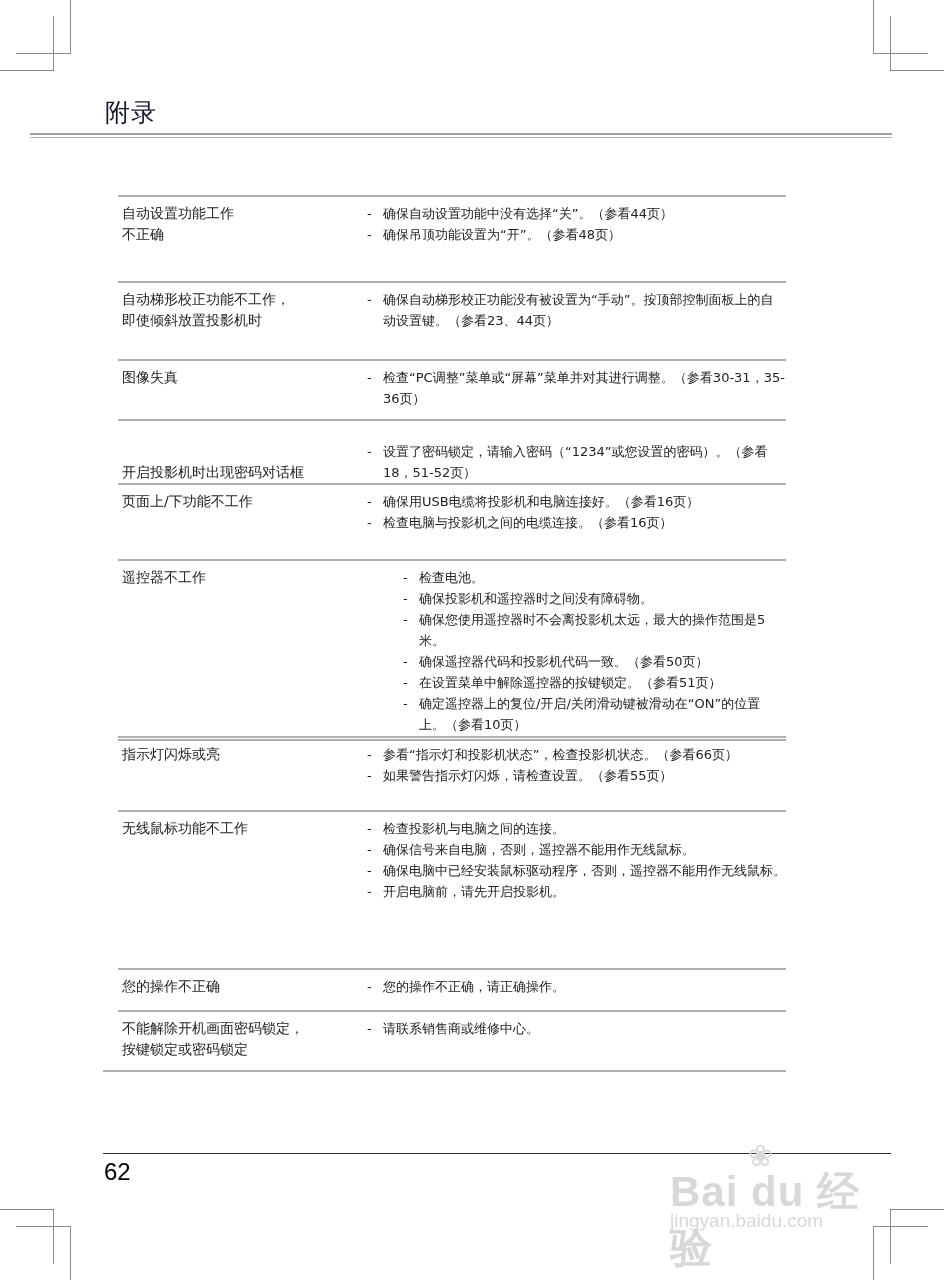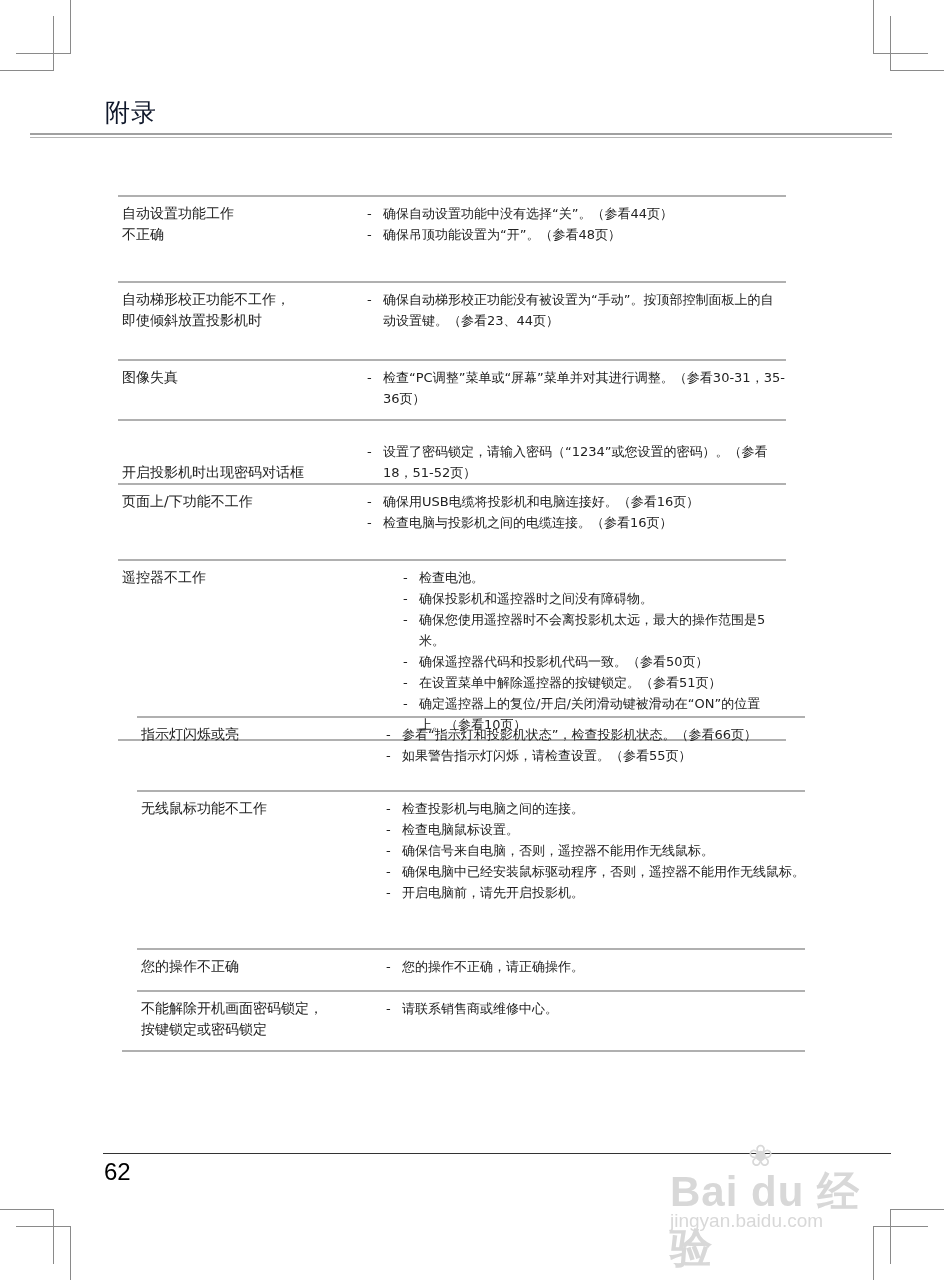--- a/index.html
+++ b/index.html
@@ -140,37 +140,36 @@
         <div class="sol"><span class="dash">-</span><span>确保投影机和遥控器时之间没有障碍物。</span></div>
         <div class="sol"><span class="dash">-</span><span>确保您使用遥控器时不会离投影机太远，最大的操作范围是5米。</span></div>
         <div class="sol"><span class="dash">-</span><span>确保遥控器代码和投影机代码一致。（参看50页）</span></div>
         <div class="sol"><span class="dash">-</span><span>在设置菜单中解除遥控器的按键锁定。（参看51页）</span></div>
         <div class="sol"><span class="dash">-</span><span>确定遥控器上的复位/开启/关闭滑动键被滑动在“ON”的位置上。（参看10页）</span></div>
       </div>
     </div>
     <div class="table-bottom"></div>
   </div>
 
-<div class="table" style="top:716px;margin-left:19px;" id="group-1">
+<div class="table" style="top:736px;" id="group-1">
     <div class="row" style="height: 74px;">
       <div class="problem">
         <div>指示灯闪烁或亮</div>
       </div>
       <div class="solutions">
         <div class="sol"><span class="dash">-</span><span>参看“指示灯和投影机状态”，检查投影机状态。（参看66页）</span></div>
         <div class="sol"><span class="dash">-</span><span>如果警告指示灯闪烁，请检查设置。（参看55页）</span></div>
       </div>
     </div>
     <div class="row" style="height: 158px;">
       <div class="problem">
         <div>无线鼠标功能不工作</div>
       </div>
       <div class="solutions">
         <div class="sol"><span class="dash">-</span><span>检查投影机与电脑之间的连接。</span></div>
-        <div class="sol"><span class="dash">-</span><span>检查电脑鼠标设置。</span></div>
         <div class="sol"><span class="dash">-</span><span>确保信号来自电脑，否则，遥控器不能用作无线鼠标。</span></div>
         <div class="sol"><span class="dash">-</span><span>确保电脑中已经安装鼠标驱动程序，否则，遥控器不能用作无线鼠标。</span></div>
         <div class="sol"><span class="dash">-</span><span>开启电脑前，请先开启投影机。</span></div>
       </div>
     </div>
     <div class="row" style="height: 42px;">
       <div class="problem">
         <div>您的操作不正确</div>
       </div>
       <div class="solutions">

